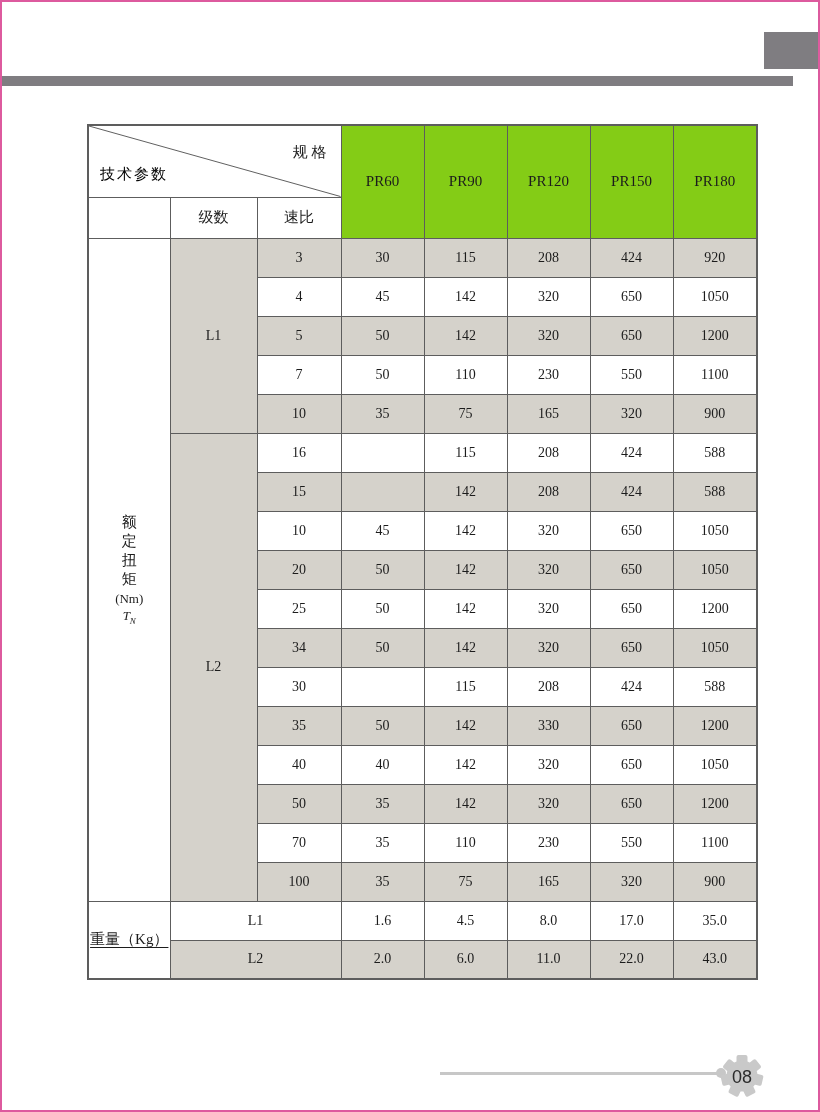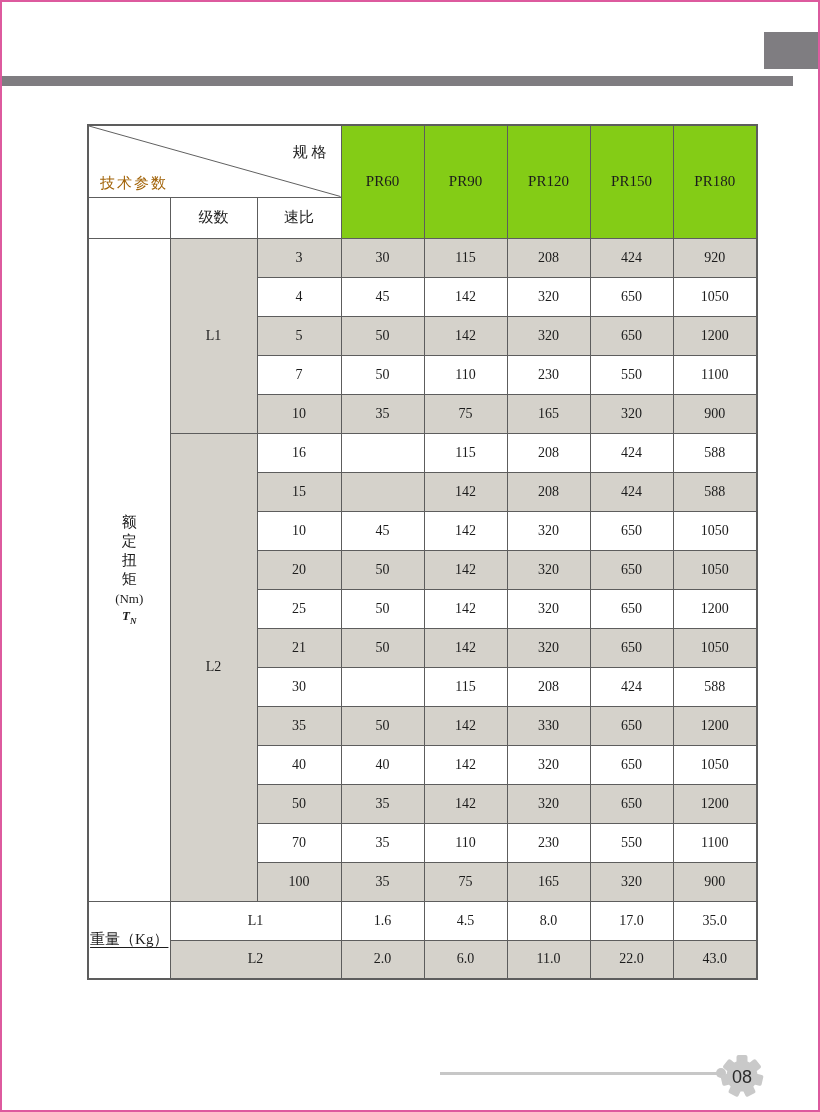--- a/index.html
+++ b/index.html
@@ -33,27 +33,27 @@
   tbody tr { height:39px; }
   th.pr-col { font-size:15px; background:#84cc16; }
   td.g { background:#d5d2cb; }
   td.w { background:#ffffff; }
   td.subhdr { font-size:15px; background:#fff; }
 
   
   td.diag { position:relative; background:#fff; }
   td.diag svg.diag-line { position:absolute; top:0; left:0; width:100%; height:100%; display:block; }
   .diag-top    { position:absolute; top:17px;   right:14px; font-size:15px; color:#1c1c1c; }
-  .diag-bottom { position:absolute; bottom:4px; left:11px; font-size:15px; letter-spacing:2px; color:#a16207; }
+  .diag-bottom { position:absolute; bottom:13px; left:11px; font-size:15px; letter-spacing:2px; color:#000000; }
 
   
   td.torque { background:#fff; }
   .vchars div { font-size:15px; line-height:19px; }
   .t-unit { font-size:13px; margin-top:2px;text-align:center; }
-  .t-sym  { font-size:13px; font-style:italic; margin-top:1px;font-weight:bold; }
+  .t-sym  { font-size:13px; font-style:italic; margin-top:1px; }
   .t-sym sub { font-size:9px; font-style:italic; }
 
   td.stage { font-size:14px; }
   td.wlabel span { font-size:15px; text-decoration:underline; text-underline-offset:3px; }
 
   
   .foot-line   { position:absolute; top:1070px; left:438px; width:281px; height:3px;  background:#c7c7c7; }
   .foot-circle { position:absolute; top:1066px; left:714px; width:10px;  height:10px; border-radius:50%; background:#c7c7c7; }
   .foot-gear   { position:absolute; top:1051px; left:717px; }
   .foot-gear text { font-family:"Liberation Sans","DejaVu Sans",sans-serif; }
@@ -186,21 +186,21 @@
           </tr>
           <tr>
             <td class="w">25</td>
             <td class="w">50</td>
             <td class="w">142</td>
             <td class="w">320</td>
             <td class="w">650</td>
             <td class="w">1200</td>
           </tr>
           <tr>
-            <td class="g">21</td>
+            <td class="g">34</td>
             <td class="g">50</td>
             <td class="g">142</td>
             <td class="g">320</td>
             <td class="g">650</td>
             <td class="g">1050</td>
           </tr>
           <tr>
             <td class="w">30</td>
             <td class="w"></td>
             <td class="w">115</td>

